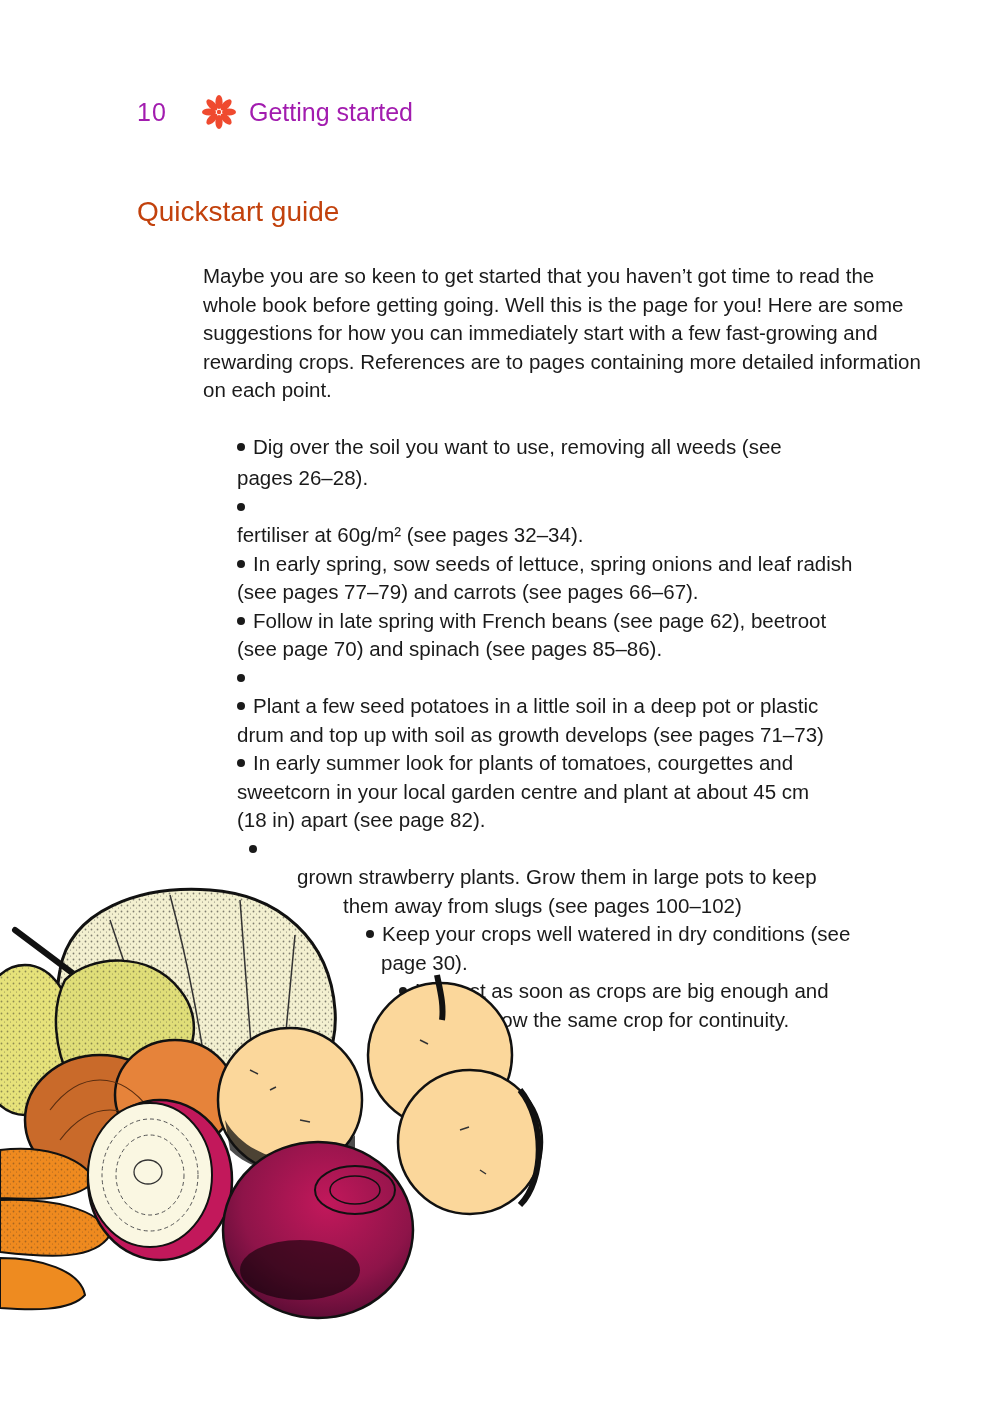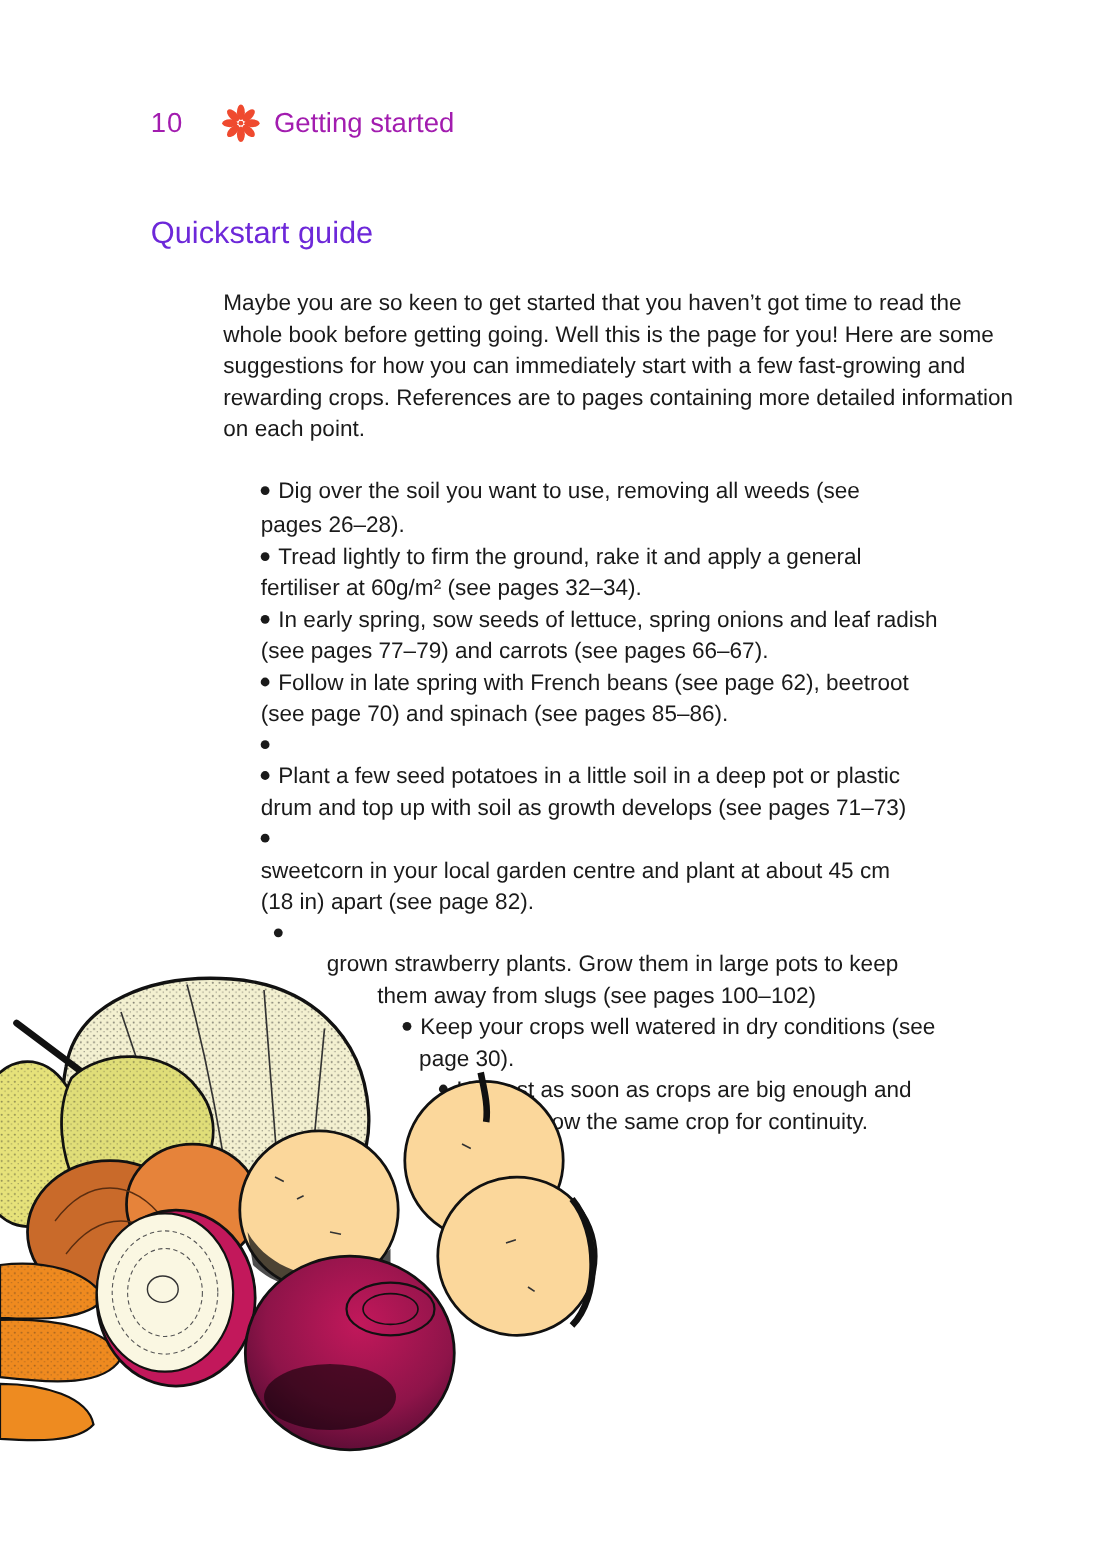--- a/index.html
+++ b/index.html
@@ -33,21 +33,21 @@
       width: 36px;
       height: 36px;
       margin-right: 12px;
       display: inline-block;
     }
     .section-title {
       position: absolute;
       left: 137px;
       top: 196px;
       font-size: 28px;
-      color: #6d28d9;
+      color: #c2410c;
       font-weight: normal;
       margin: 0;
     }
     .intro {
       position: absolute;
       left: 203px;
       top: 262px;
       width: 720px;
       font-size: 20.5px;
       line-height: 28.5px;
@@ -101,35 +101,35 @@
 
 <h2 class="section-title">Quickstart guide</h2>
 
 <p class="intro">Maybe you are so keen to get started that you haven’t got time to read the whole book before getting going. Well this is the page for you! Here are some suggestions for how you can immediately start with a few fast-growing and rewarding crops. References are to pages containing more detailed information on each point.</p>
 
 <div>
 
   <div class="bullet-line" style="left:237px; top:433px;text-align:right;"><span class="bullet-dot"></span><span>Dig over the soil you want to use, removing all weeds (see</span></div>
   <div class="bullet-line" style="left:237px; top:464px;">pages 26–28).</div>
 
-  <div class="bullet-line" style="left:237px; top:493px;"><span class="bullet-dot"></span><span>Tread lightly to firm the ground, rake it and apply a general</span></div>
+  <div class="bullet-line" style="left:237px; top:493px;"><span class="bullet-dot"></span></div>
   <div class="bullet-line" style="left:237px; top:521px;">fertiliser at 60g/m² (see pages 32–34).</div>
 
   <div class="bullet-line" style="left:237px; top:550px;"><span class="bullet-dot"></span><span>In early spring, sow seeds of lettuce, spring onions and leaf radish</span></div>
   <div class="bullet-line" style="left:237px; top:578px;">(see pages 77–79) and carrots (see pages 66–67).</div>
 
   <div class="bullet-line" style="left:237px; top:607px;"><span class="bullet-dot"></span><span>Follow in late spring with French beans (see page 62), beetroot</span></div>
   <div class="bullet-line" style="left:237px; top:635px;">(see page 70) and spinach (see pages 85–86).</div>
 
   <div class="bullet-line" style="left:237px; top:664px;"><span class="bullet-dot"></span></div>
 
   <div class="bullet-line" style="left:237px; top:692px;"><span class="bullet-dot"></span><span>Plant a few seed potatoes in a little soil in a deep pot or plastic</span></div>
   <div class="bullet-line" style="left:237px; top:721px;">drum and top up with soil as growth develops (see pages 71–73)</div>
 
-  <div class="bullet-line" style="left:237px; top:749px;"><span class="bullet-dot"></span></div>
+  <div class="bullet-line" style="left:237px; top:749px;"><span class="bullet-dot"></span><span>In early summer look for plants of tomatoes, courgettes and</span></div>
   <div class="bullet-line" style="left:237px; top:778px;">sweetcorn in your local garden centre and plant at about 45 cm</div>
   <div class="bullet-line" style="left:237px; top:806px;">(18 in) apart (see page 82).</div>
 
   <div class="bullet-line" style="left:249px; top:835px;"><span class="bullet-dot"></span></div>
   <div class="bullet-line" style="left:297px; top:863px;">grown strawberry plants. Grow them in large pots to keep</div>
   <div class="bullet-line" style="left:343px; top:892px;">them away from slugs (see pages 100–102)</div>
 
   <div class="bullet-line" style="left:366px; top:920px;"><span class="bullet-dot"></span><span>Keep your crops well watered in dry conditions (see</span></div>
   <div class="bullet-line" style="left:381px; top:949px;">page 30).</div>
 

